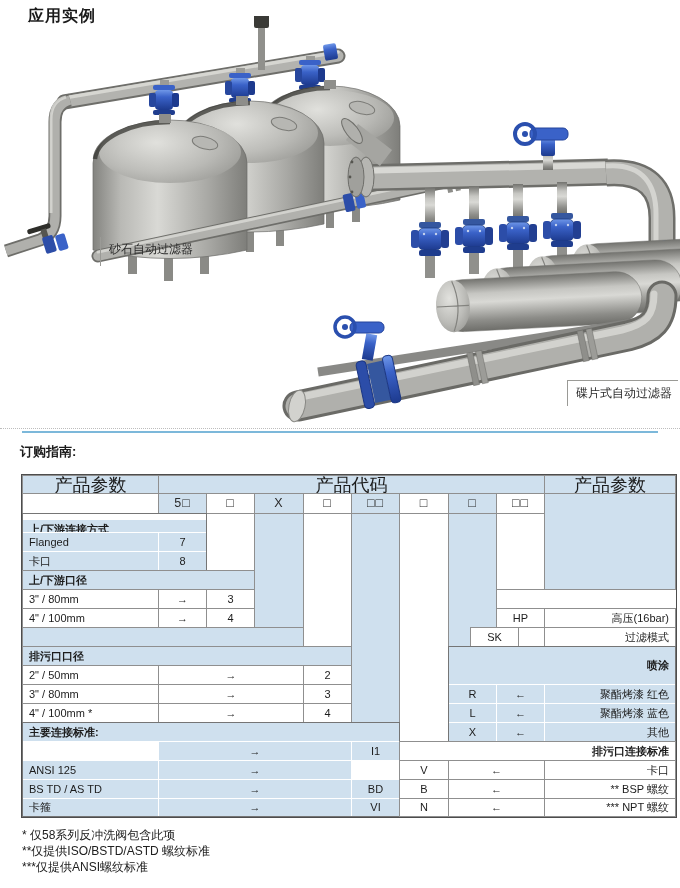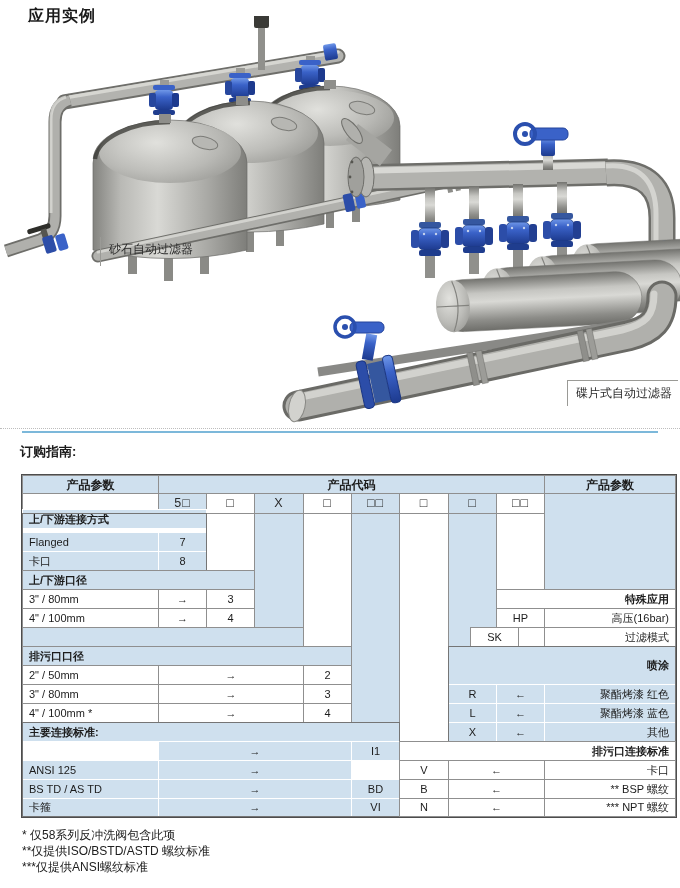--- a/index.html
+++ b/index.html
@@ -18,21 +18,21 @@
   .tbl{left:21px;top:474px;width:656px;height:344px;border:1px solid #4d4d4d;
        box-sizing:border-box;overflow:hidden;background:#fff;}
   .cell{position:absolute;box-sizing:border-box;display:flex;align-items:center;
         font-size:11px;border:1px solid #8f8f8f;padding:0 6px;white-space:nowrap;line-height:1;}
   .blue{background:#cfe0ee;}
   .white{background:#ffffff;}
   .wb{border-color:#ffffff;}           
   .ctr{justify-content:center;padding:0;}
   .rt{justify-content:flex-end;}
   .bold{font-weight:bold;}
-  .hdr{font-size:12px;font-weight:bold;}
+  .hdr{font-size:18px;font-weight:normal;}
   .codefont{font-size:12.5px;letter-spacing:1px;color:#2b2b2b;}
   .frame{position:absolute;box-sizing:border-box;border:1px solid #757575;pointer-events:none;}
   .notes{left:22px;top:827px;font-size:12px;line-height:16px;color:#202020;}
   .notes div{white-space:nowrap;}
 </style>
 </head>
 <body>
 
 <div class="page">
 
@@ -315,21 +315,21 @@
     <div class="cell blue" style="left:522px;top:18px;width:132px;height:97px;"></div>
 
     <div class="cell white" style="left:184px;top:38px;width:49px;height:58px;"></div>
     <div class="cell blue" style="left:232px;top:38px;width:50px;height:115px;"></div>
     <div class="cell white" style="left:281px;top:38px;width:49px;height:134px;"></div>
     <div class="cell blue" style="left:329px;top:38px;width:49px;height:210px;"></div>
     <div class="cell white" style="left:377px;top:38px;width:50px;height:229px;"></div>
     <div class="cell blue" style="left:426px;top:38px;width:49px;height:134px;"></div>
     <div class="cell white" style="left:474px;top:38px;width:49px;height:77px;"></div>
 
-    <div class="cell blue wb bold" style="left:0;top:34px;width:185px;height:20px;">上/下游连接方式</div>
+    <div class="cell blue wb bold" style="left:0;top:44px;width:185px;height:20px;">上/下游连接方式</div>
     <div class="cell blue wb" style="left:0;top:57px;width:137px;height:20px;">Flanged</div>
     <div class="cell blue wb ctr" style="left:136px;top:57px;width:49px;height:20px;">7</div>
     <div class="cell blue wb" style="left:0;top:76px;width:137px;height:20px;">卡口</div>
     <div class="cell blue wb ctr" style="left:136px;top:76px;width:49px;height:20px;">8</div>
     <div class="frame" style="left:0;top:38px;width:185px;height:58px;"></div>
 
     <div class="cell blue bold" style="left:0;top:95px;width:233px;height:20px;">上/下游口径</div>
     <div class="cell white" style="left:0;top:114px;width:137px;height:20px;">3" / 80mm</div>
     <div class="cell white ctr" style="left:136px;top:114px;width:49px;height:20px;">→</div>
     <div class="cell white ctr" style="left:184px;top:114px;width:49px;height:20px;">3</div>
@@ -357,21 +357,20 @@
     <div class="cell blue wb ctr" style="left:136px;top:285px;width:194px;height:20px;">→</div>
     <div class="cell blue wb ctr" style="left:329px;top:285px;width:49px;height:20px;margin-top:42px;">A1</div>
     <div class="cell blue wb" style="left:0;top:304px;width:137px;height:20px;">BS TD / AS TD</div>
     <div class="cell blue wb ctr" style="left:136px;top:304px;width:194px;height:20px;">→</div>
     <div class="cell blue wb ctr" style="left:329px;top:304px;width:49px;height:20px;">BD</div>
     <div class="cell blue wb" style="left:0;top:323px;width:137px;height:19px;">卡箍</div>
     <div class="cell blue wb ctr" style="left:136px;top:323px;width:194px;height:19px;">→</div>
     <div class="cell blue wb ctr" style="left:329px;top:323px;width:49px;height:19px;">VI</div>
     <div class="frame" style="left:0;top:247px;width:378px;height:95px;"></div>
 
-    <div class="cell white rt bold" style="left:474px;top:114px;width:180px;height:20px;">特殊应用</div>
     <div class="cell white ctr" style="left:474px;top:133px;width:49px;height:20px;">HP</div>
     <div class="cell white rt" style="left:522px;top:133px;width:132px;height:20px;text-align:center;">高压(16bar)</div>
     <div class="cell white ctr" style="left:448px;top:152px;width:49px;height:20px;">SK</div>
     <div class="cell blue wb rt bold" style="left:426px;top:171px;width:228px;height:39px;">喷涂</div>
 
     <div class="cell white rt" style="left:522px;top:152px;width:132px;height:20px;">过滤模式</div>
     <div class="cell blue wb ctr" style="left:426px;top:209px;width:49px;height:20px;">R</div>
     <div class="cell blue wb ctr" style="left:474px;top:209px;width:49px;height:20px;">←</div>
     <div class="cell blue wb rt" style="left:522px;top:209px;width:132px;height:20px;">聚酯烤漆  红色</div>
     <div class="cell blue wb ctr" style="left:426px;top:228px;width:49px;height:20px;">L</div>

